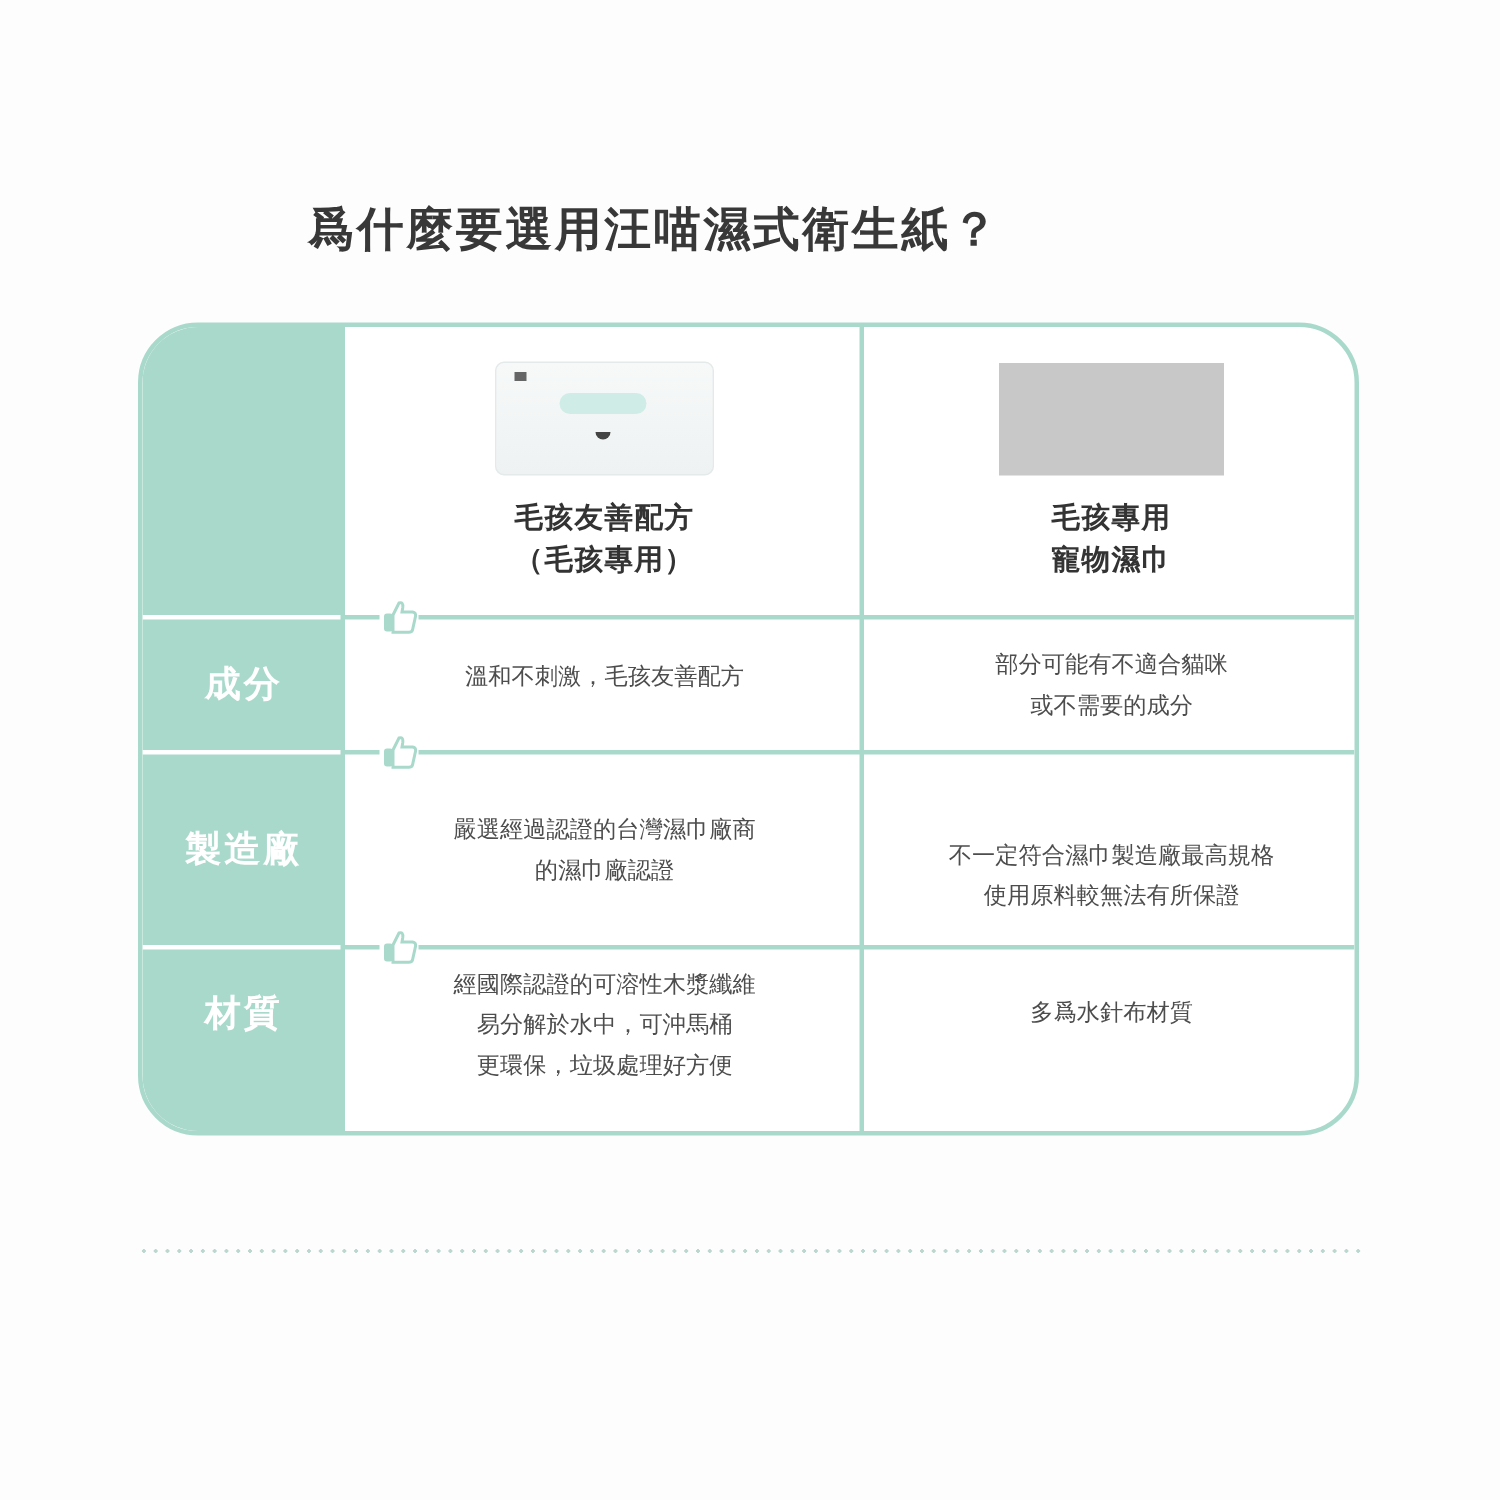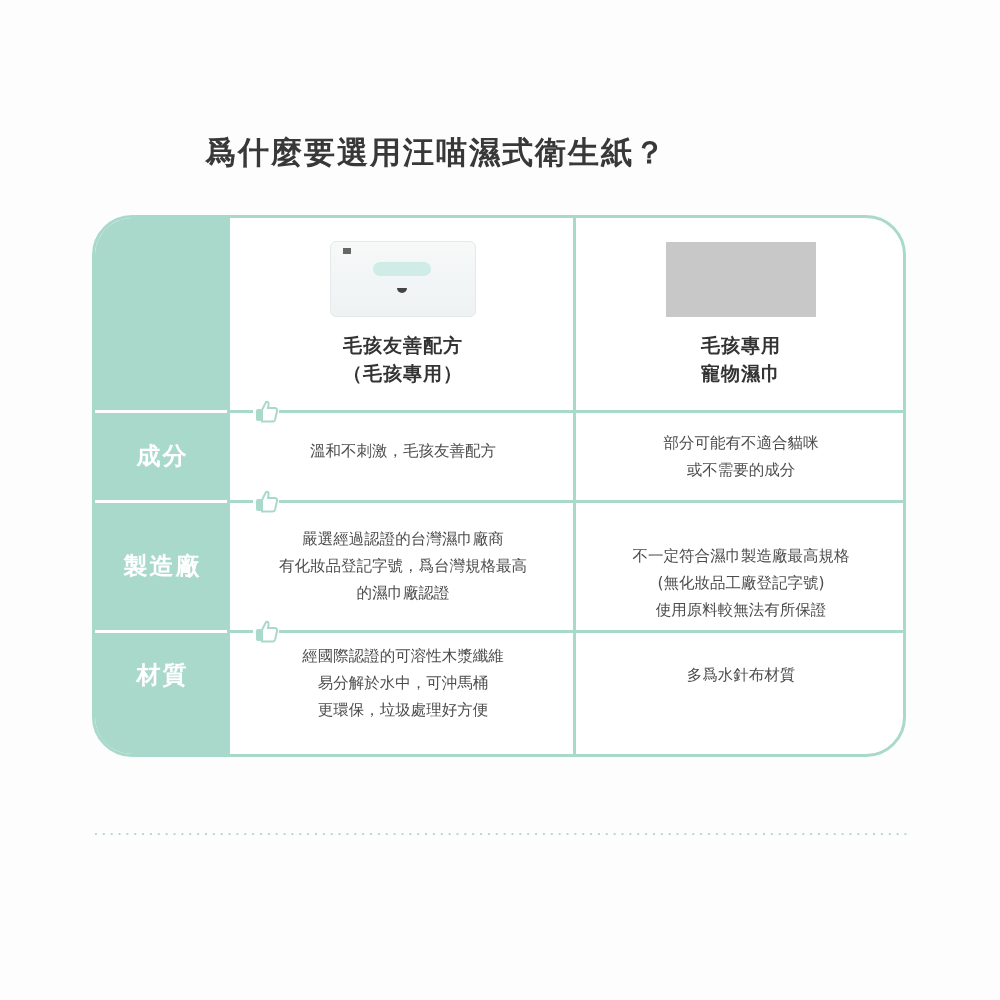--- a/index.html
+++ b/index.html
@@ -149,26 +149,24 @@
     <div>溫和不刺激，毛孩友善配方</div>
   </div>
   <div class="cell b" style="top:195px; height:87px">
     <div>部分可能有不適合貓咪</div>
     <div>或不需要的成分</div>
   </div>
 
   <div class="label" style="top:285px; height:127px; line-height:127px">製造廠</div>
   <div class="cell a" style="top:285px; height:127px">
     <div>嚴選經過認證的台灣濕巾廠商</div>
-    <div>有化妝品登記字號，爲台灣規格最高</div>
     <div>的濕巾廠認證</div>
   </div>
   <div class="cell b" style="top:285px; height:161px">
     <div>不一定符合濕巾製造廠最高規格</div>
-    <div>(無化妝品工廠登記字號)</div>
     <div>使用原料較無法有所保證</div>
   </div>
 
   <div class="label" style="top:395px; height:104px; line-height:124px">材質</div>
   <div class="cell a" style="top:415px; height:100px">
     <div>經國際認證的可溶性木漿纖維</div>
     <div>易分解於水中，可沖馬桶</div>
     <div>更環保，垃圾處理好方便</div>
   </div>
   <div class="cell b" style="top:407px; height:100px">

